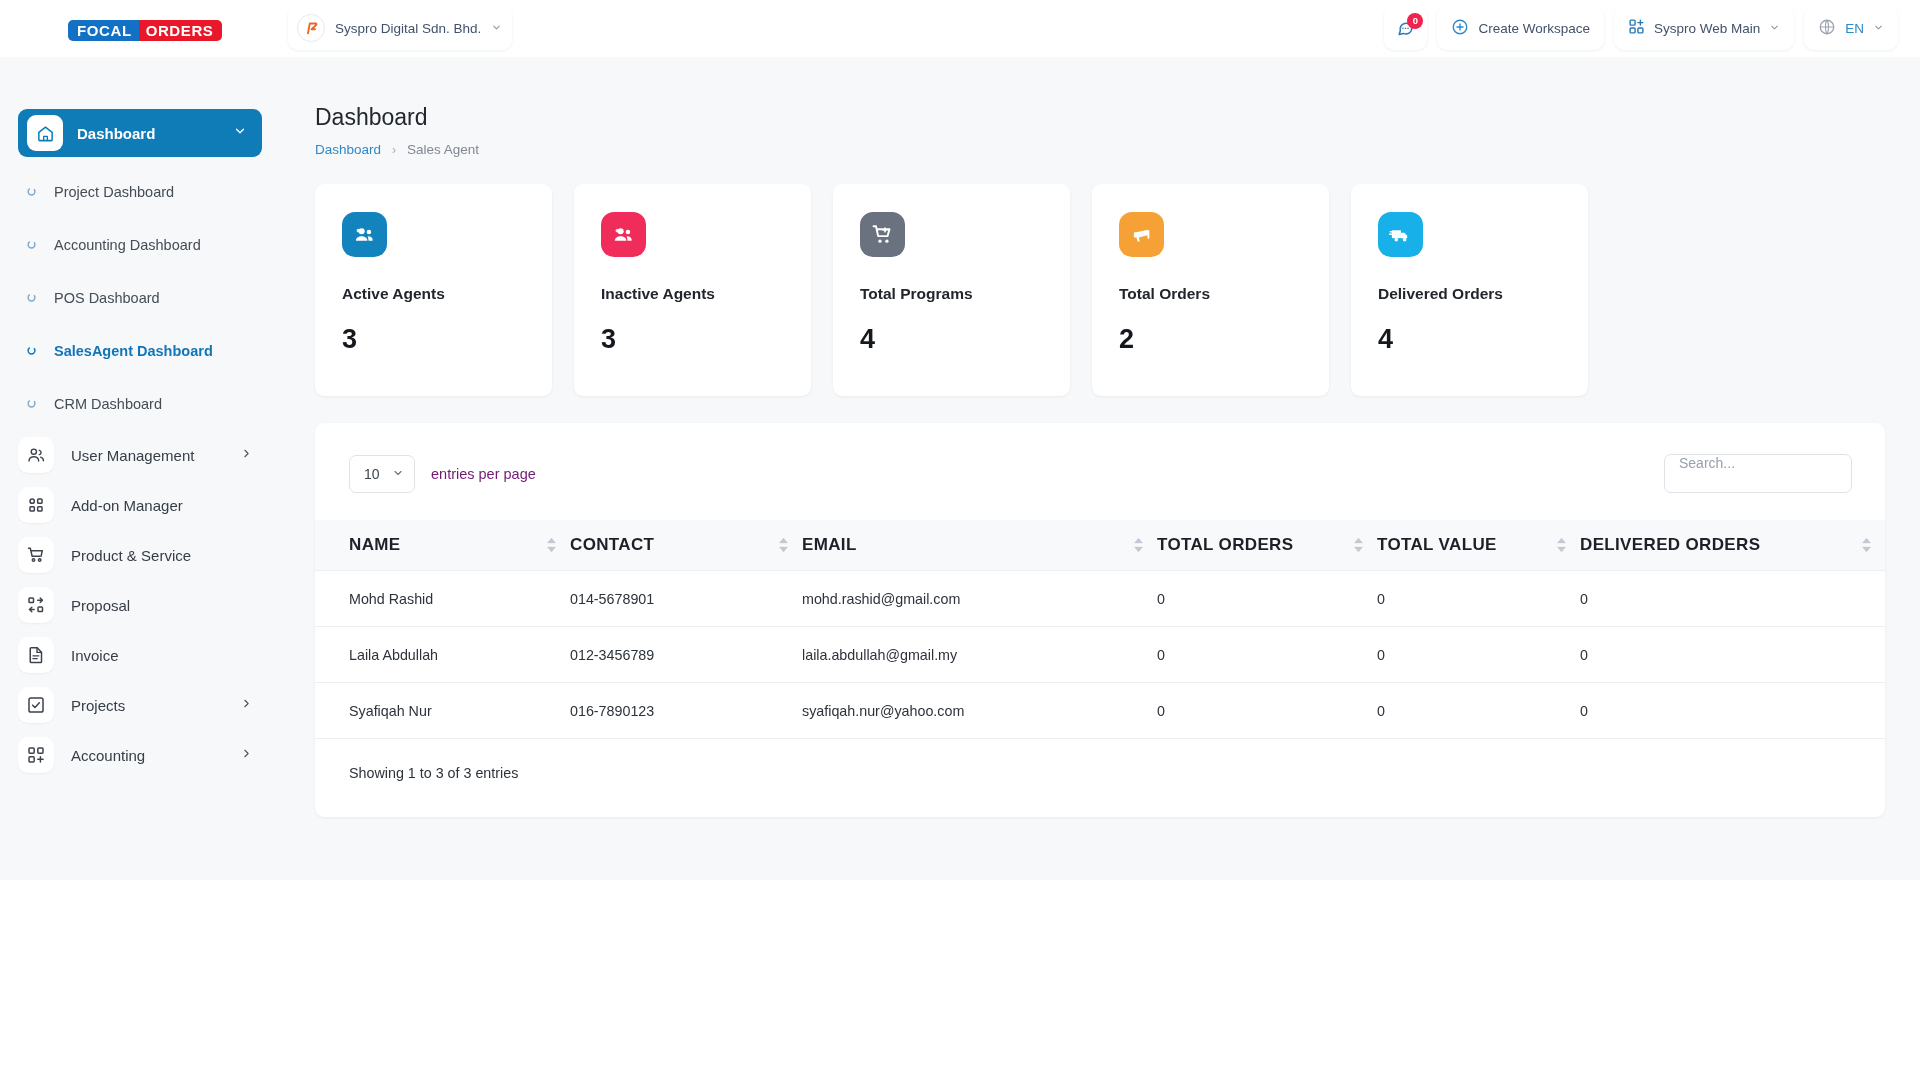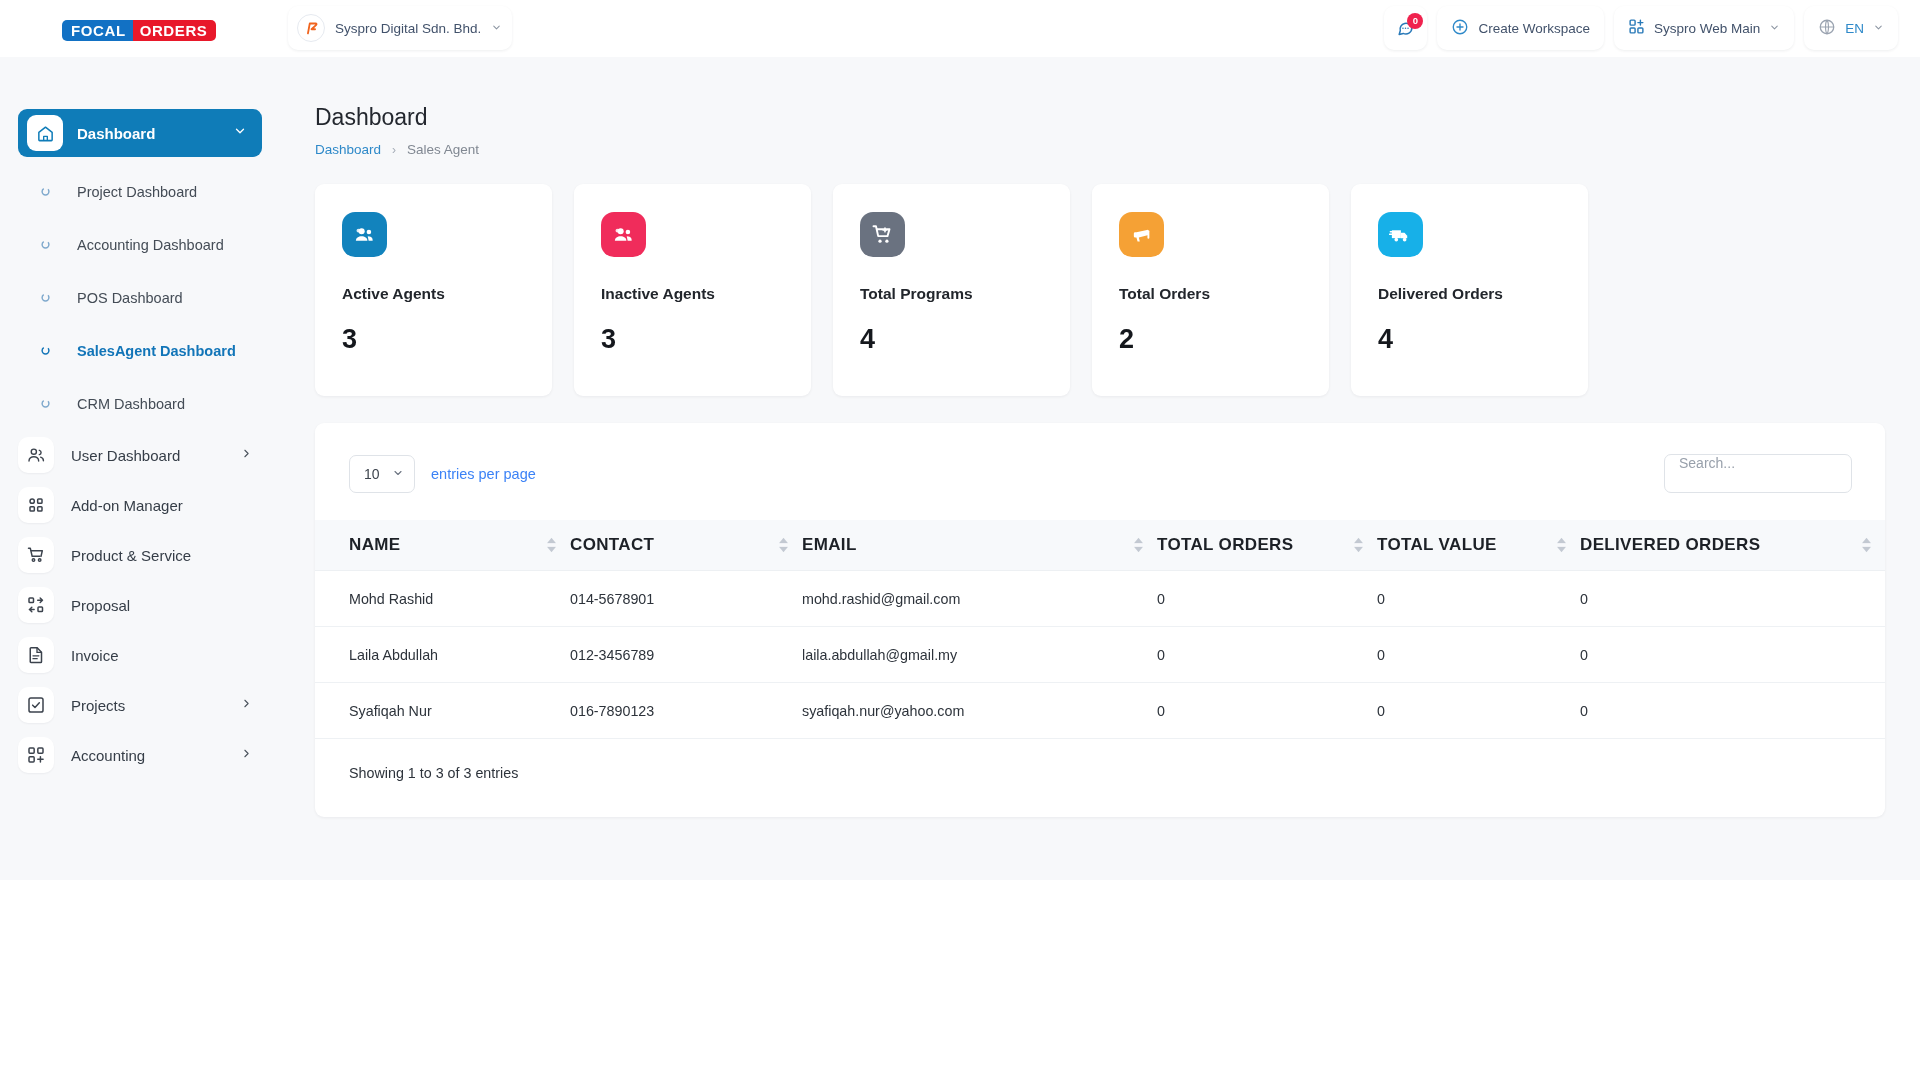--- a/index.html
+++ b/index.html
@@ -17,21 +17,21 @@
     background: #f7f8fa;
   }
 
   
   .topbar {
     position: absolute; left: 0; top: 0; width: 1920px; height: 57px;
     background: #ffffff;
     display: flex; align-items: center;
   }
   .logo {
-    position: absolute; left: 62px; top: 20px;
+    position: absolute; left: 68px; top: 20px;
     display: flex; align-items: center;
     border-radius: 5px; overflow: hidden;
     font-size: 15px; font-weight: bold; letter-spacing: .6px;
     height: 21px;
   }
   .logo .l-focal { background: #1271c4; color: #fff; padding: 3px 7px 3px 9px; line-height: 15px; }
   .logo .l-suite { background: #e8182a; color: #fff; padding: 3px 9px 3px 7px; line-height: 15px; }
 
   .ws-select {
     position: absolute; left: 288px; top: 6px;
@@ -87,21 +87,21 @@
   .nav-active .ico-box {
     width: 36px; height: 36px; border-radius: 9px; background: #fff;
     display: flex; align-items: center; justify-content: center; flex: none;
   }
   .nav-active .lbl { color: #fff; font-size: 15px; font-weight: bold; }
   .nav-active .chev-d { position: absolute; right: 15px; }
 
   .sublist { margin-top: 8px; }
   .subitem {
     height: 53px; display: flex; align-items: center;
-    padding-left: 40px; gap: 26px;
+    padding-left: 26px; gap: 17px;
   }
   .sub-dot { flex: none; }
   .subitem .lbl { font-size: 14.5px; color: #444c56; }
   .subitem.active .lbl { color: #1275b8; font-weight: bold; }
 
   .mainitem {
     height: 50px; display: flex; align-items: center;
     padding-left: 18px; gap: 17px; position: relative;
   }
   .mainitem .ico-box {
@@ -157,21 +157,21 @@
     display: flex; align-items: center; justify-content: space-between;
     padding: 31px 33px 0 34px;
   }
   .per-page { display: flex; align-items: center; gap: 16px; }
   .select-box {
     width: 66px; height: 38px; border: 1px solid #dfe3e8; border-radius: 7px;
     background: #fff; display: flex; align-items: center;
     justify-content: space-between; padding: 0 10px 0 14px;
     font-size: 14px; color: #3d444d;
   }
-  .per-lbl { font-size: 14.5px; color: #3b82f6; }
+  .per-lbl { font-size: 14.5px; color: #701a75; }
   .search-box {
     width: 188px; height: 39px; border: 1px solid #dfe3e8; border-radius: 7px;
     display: flex; align-items: flex-start; padding: 0 14px;
   }
   .search-box input {
     border: none; outline: none; width: 100%;
     font-family: "Liberation Sans", sans-serif;
     font-size: 14px; color: #3d444d; background: transparent;
   }
   .search-box input::placeholder { color: #98a0ab; }
@@ -341,21 +341,21 @@
       </div>
     <div id="mainlist">
         <div class="mainitem">
           <span class="ico-box">
             <svg width="20" height="20" viewBox="0 0 24 24">
               <circle cx="9.4" cy="8" r="3.1" fill="none" stroke="#3c434d" stroke-width="1.7"></circle>
               <path d="M3.6 19.2c0-3.1 2.6-5.1 5.8-5.1s5.8 2 5.8 5.1" fill="none" stroke="#3c434d" stroke-width="1.7" stroke-linecap="round"></path>
               <path d="M16 6.4a2.6 2.6 0 0 1 0 5.1M17.6 14.6c2 .6 3.3 2.2 3.3 4.3" fill="none" stroke="#3c434d" stroke-width="1.7" stroke-linecap="round"></path>
             </svg>
           </span>
-          <span class="lbl">User Dashboard</span>
+          <span class="lbl">User Management</span>
           <span class="chev-r"><svg width="13" height="13" viewBox="0 0 24 24">
               <path d="M9 6l6 6-6 6" fill="none" stroke="#4a525c" stroke-width="2" stroke-linecap="round" stroke-linejoin="round"></path>
             </svg></span>
         </div>
         <div class="mainitem">
           <span class="ico-box">
             <svg width="20" height="20" viewBox="0 0 24 24">
               <circle cx="7.4" cy="7.4" r="2.6" fill="none" stroke="#3c434d" stroke-width="1.8"></circle>
               <rect x="14" y="4.8" width="5.2" height="5.2" rx="1" fill="none" stroke="#3c434d" stroke-width="1.8"></rect>
               <rect x="4.8" y="14" width="5.2" height="5.2" rx="1" fill="none" stroke="#3c434d" stroke-width="1.8"></rect>

